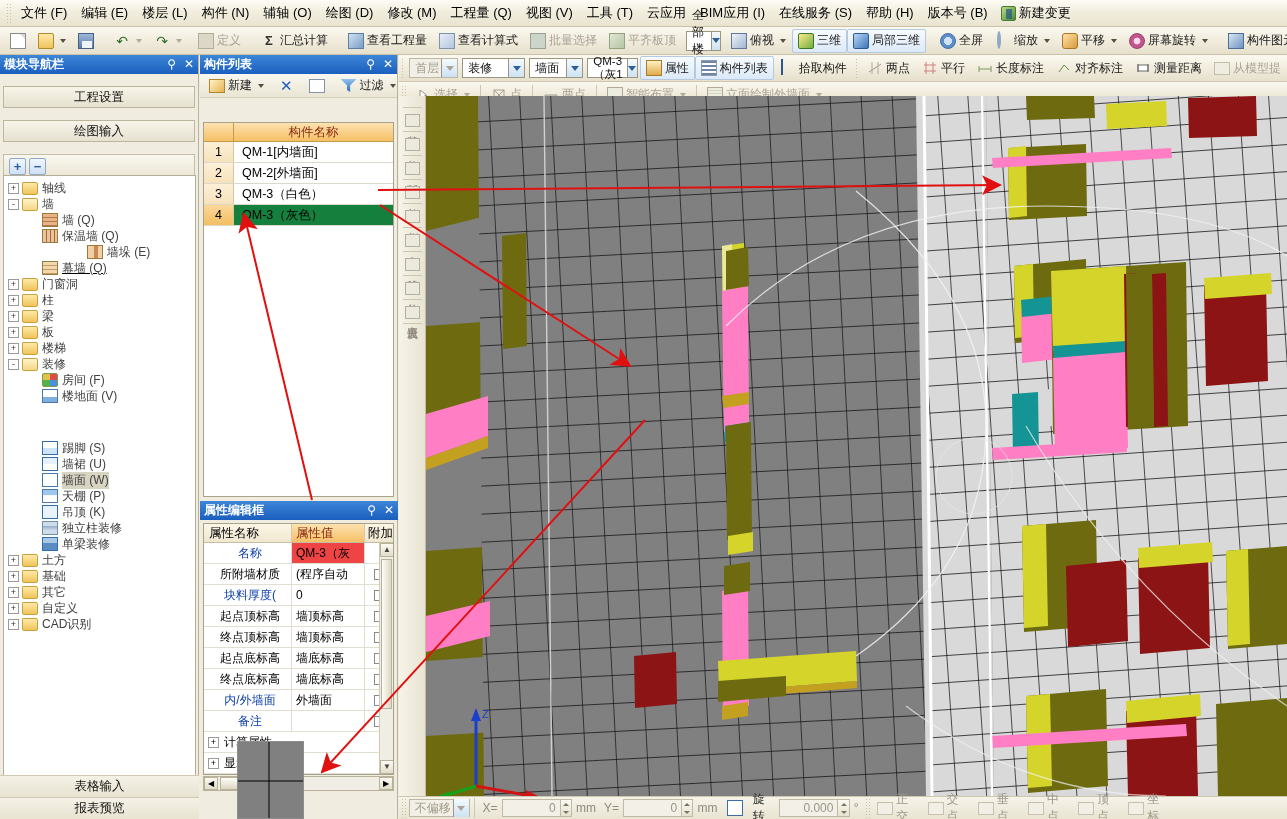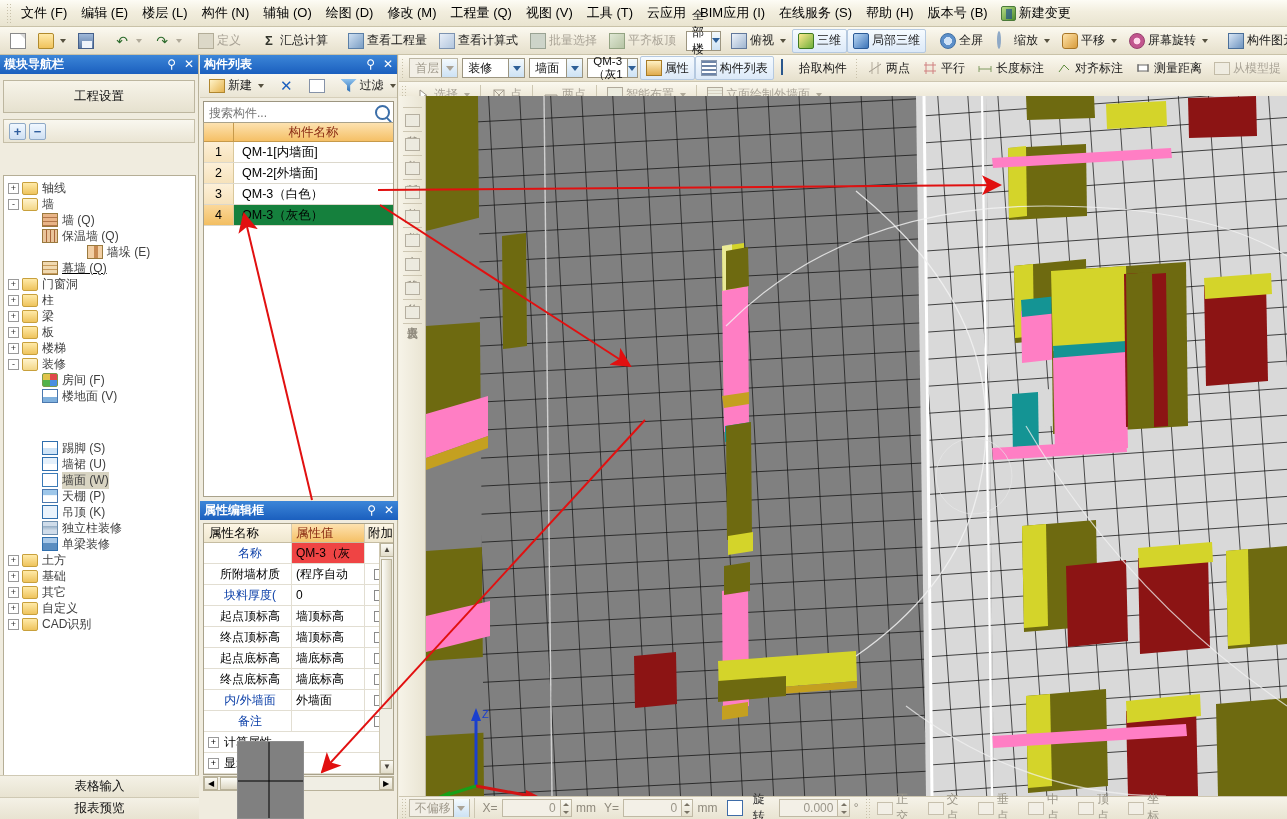--- a/index.html
+++ b/index.html
@@ -93,21 +93,21 @@
   
   .leftdock { position:absolute; left:0; top:55px; width:199px; height:764px;
     background:#f0ecdf; border-right:1px solid #b9b29a; }
   .dock-title {
     height:19px; background:linear-gradient(to bottom,#3c86d8,#1b5fbe);
     color:#fff; font-size:12px; font-weight:bold; display:flex; align-items:center;
     padding-left:4px; }
   .dock-title .spacer{ flex:1; }
   .dock-btn { color:#fff; font-size:12px; padding:0 4px; line-height:19px; }
   .bigbtn {
-    height:33px; margin:6px 3px; background:linear-gradient(to bottom,#f7f4e9,#e6e1cf);
+    height:22px; margin:12px 3px; background:linear-gradient(to bottom,#f7f4e9,#e6e1cf);
     border:1px solid #bdb69f; display:flex;align-items:center;justify-content:center;
     font-size:12.5px; color:#111; }
   .tree-toolbar { height:24px; margin:2px 3px 0 3px;
     background:linear-gradient(to bottom,#f9f7ef,#eae5d4);
     border:1px solid #c6bfa8; display:flex; align-items:center; gap:3px; padding-left:5px;}
   .tbtn-sq { width:17px;height:17px;border:1px solid #8fa9c6;border-radius:2px;
     background:linear-gradient(to bottom,#f0f7ff,#cfe0f3);
     display:flex;align-items:center;justify-content:center;color:#2f5e9e;font-weight:bold;font-size:13px;}
   .treewrap { position:absolute; left:3px; top:120px; width:193px; height:655px;
     background:#fff; border:1px solid #b5ae96; overflow:hidden; }
@@ -372,20 +372,21 @@
   </div>
 
   <div class="leftdock">
     <div class="dock-title">
       <span>模块导航栏</span>
       <span class="spacer"></span>
       <span class="dock-btn">⚲</span>
       <span class="dock-btn">✕</span>
     </div>
     <div class="bigbtn">工程设置</div>
+    <div class="bigbtn">绘图输入</div>
     <div class="tree-toolbar">
       <div class="tbtn-sq">+</div>
       <div class="tbtn-sq">−</div>
     </div>
 
     <div class="treewrap">
       <div id="treebody" style="padding:4px 0 0 4px;">
           <div class="tnode" style="padding-left: 0px;">
             <span class="exp">+</span>
             <span class="folder"></span>
@@ -545,24 +546,20 @@
         <span class="ic" style="background:#fff;border:1px solid #8592a8;width:13px;height:14px;"></span>
       </div>
       <div class="tb-btn" style="padding:0 3px;">
         <span class="ic" style="width:13px;height:13px;background:linear-gradient(to bottom,#8fc3ef,#2d6fb5);
           clip-path:polygon(0 0,100% 0,60% 48%,60% 100%,40% 85%,40% 48%);"></span>
         <span>过滤</span>
         <span class="caret"></span>
       </div>
     </div>
 
-    <div class="search-row">
-      <input class="search-input" placeholder="搜索构件..." style="">
-      <span class="search-ico"></span>
-    </div>
 
     <div class="clist">
       <div class="clist-head">
         <div class="idx"></div>
         <div class="nm">构件名称</div>
       </div>
       <div id="clistbody">
           <div class="crow">
             <div class="idx">1</div>
             <div class="nm">QM-1[内墙面]</div>

